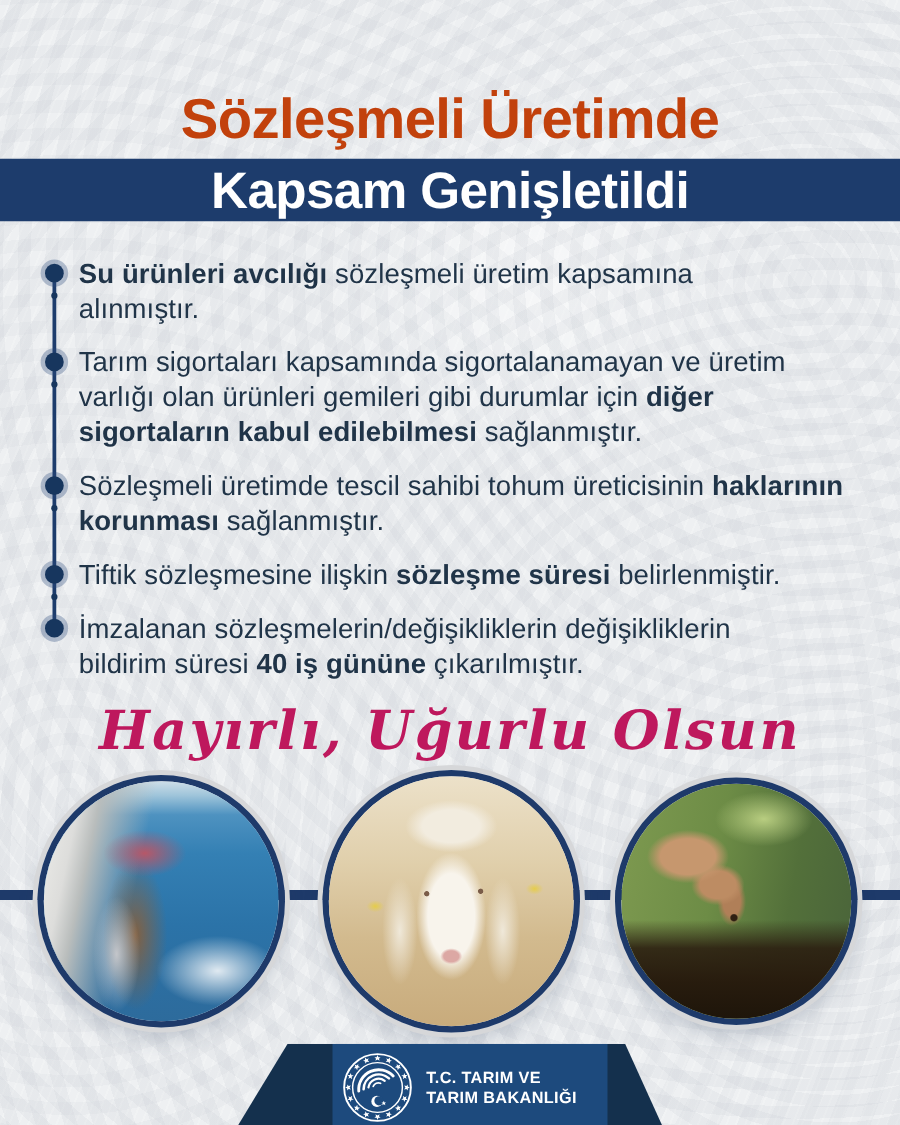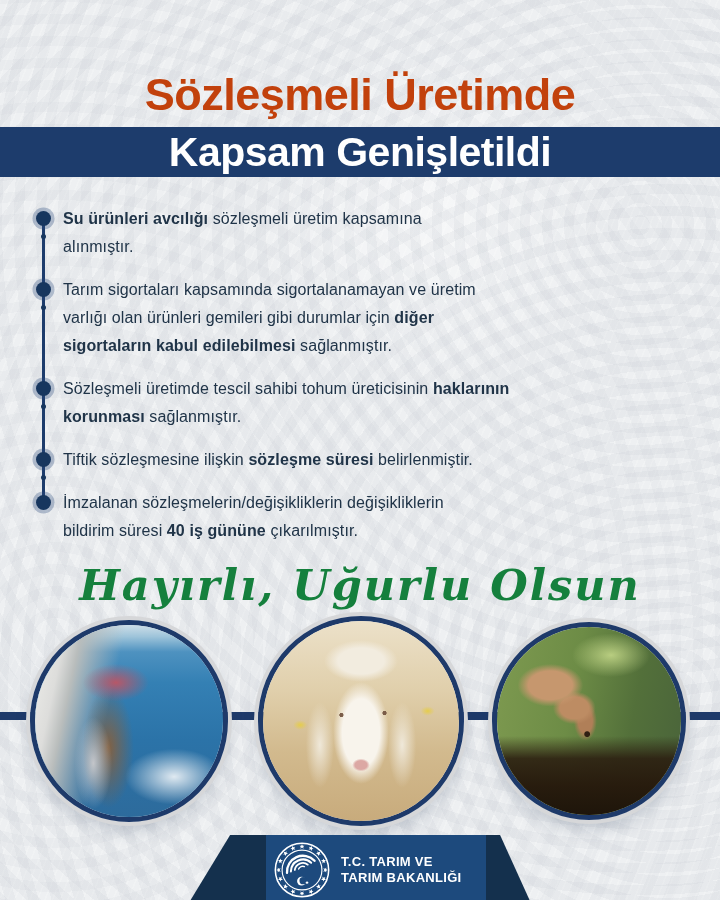--- a/index.html
+++ b/index.html
@@ -44,29 +44,29 @@
   }
   .bullet-row { display:flex; margin-bottom:15px; position:relative; z-index:1; }
   .dotcol { width:27px; flex:none; position:relative; }
   .dot {
     position:absolute; left:0; top:6px; width:15px; height:15px; border-radius:50%;
     background:#17365e; box-shadow:0 0 0 3.5px rgba(45,75,125,.32);
   }
   .mini { position:absolute; left:5px; top:29px; width:5px; height:5px; border-radius:50%; background:#17365e; }
   .bullet-row:last-child .mini { display:none; }
   .btxt {
-    flex:1; font-size:16px; line-height:28px; color:#203448;
+    flex:1; font-size:22px; line-height:28px; color:#203448;
     letter-spacing:.1px; white-space:pre-line;
   }
   .btxt .b { font-weight:bold; }
 
   .script-line {
     margin-top:10px; text-align:center;
     font-family:"DejaVu Serif", serif; font-style:italic; font-weight:bold;
-    font-size:43px; color:#15803d; letter-spacing:2px;
+    font-size:43px; color:#be185d; letter-spacing:2px;
   }
 
   .photos { position:absolute; left:0; top:612px; width:720px; height:228px; z-index:1; }
   .connector { position:absolute; left:0; top:100px; width:100%; height:8px; background:#1e3a6a; z-index:1; }
   .ring {
     position:absolute; border-radius:50%; overflow:hidden; z-index:2;
     border:5px solid #1e3a6a;
     box-shadow:0 0 0 4px #d6d7d9, 0 10px 16px rgba(40,60,90,.2);
   }
   .ring .photo { position:absolute; inset:0; }

